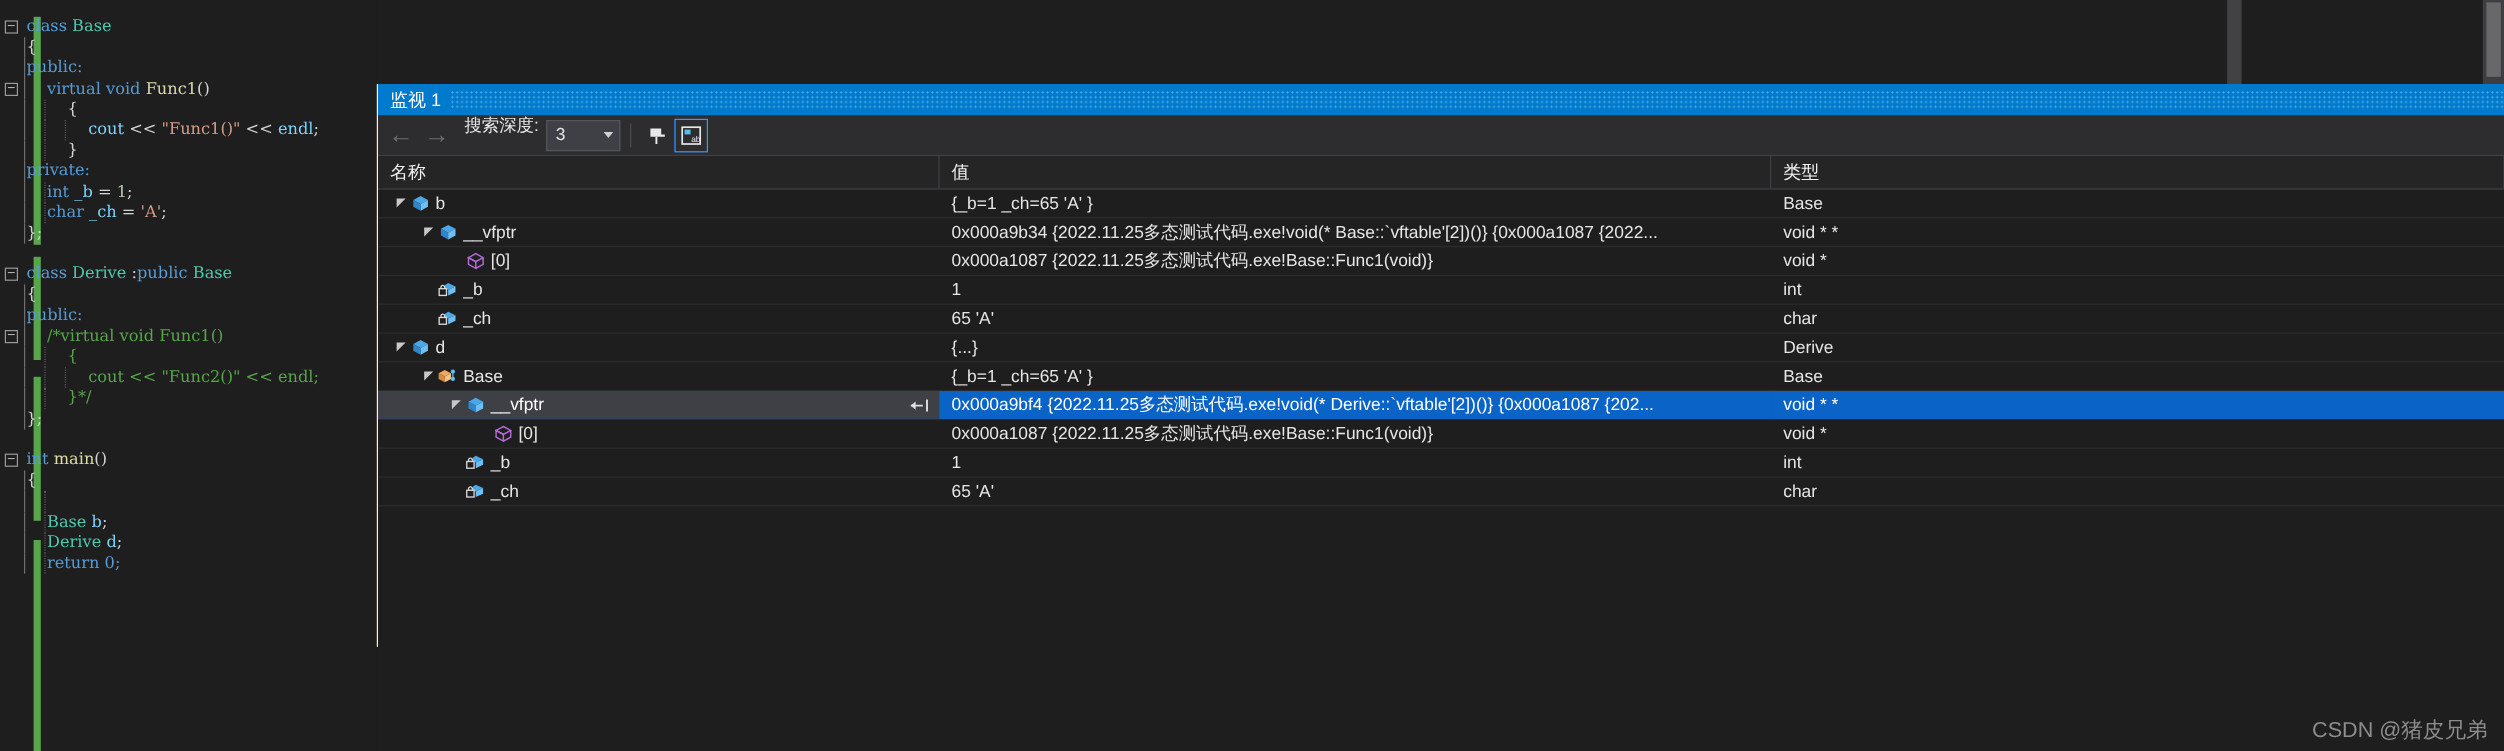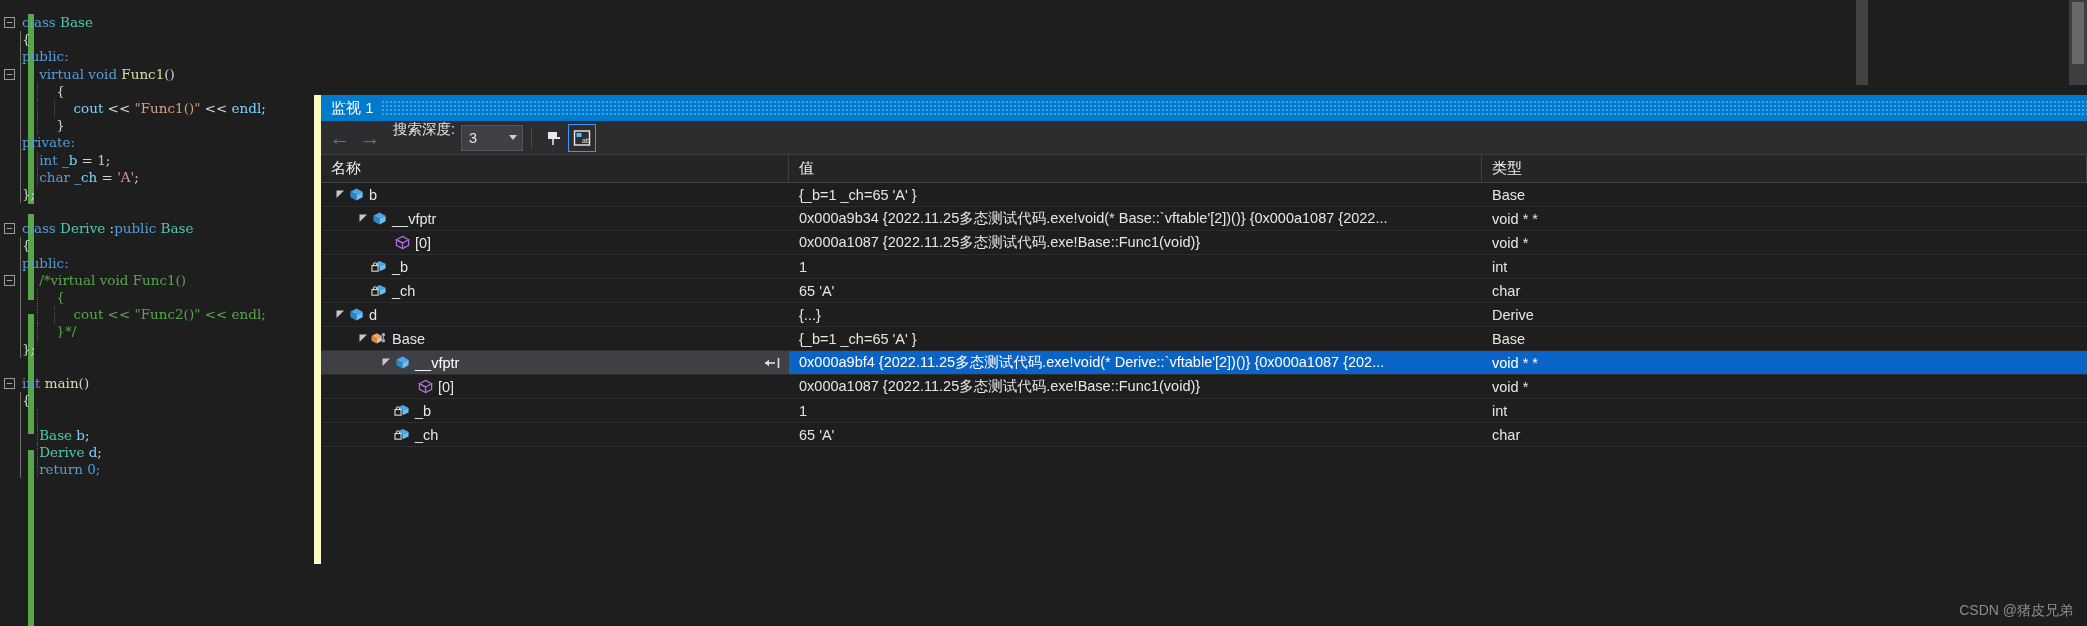--- a/index.html
+++ b/index.html
@@ -31,22 +31,22 @@
   .vline { position:absolute; top:0; height:17.2px; width:1px;
     border-left:1px dotted #5a5a5a; }
   .vline.solid { border-left:1px solid #6e6e6e; }
 
   
   #doc-scroll { position:absolute; right:0; top:0; width:18px; height:85px; background:#3e3e42; }
   #doc-scroll .thumb { position:absolute; left:3px; top:2px; width:12px; height:62px; background:#686868; }
   #outer-scroll { position:absolute; left:1856px; top:0; width:12px; height:85px; background:#424245; }
 
   
-  #watch { position:absolute; left:314px; top:95px; width:1773px; height:469px;
-    background:#252526; border-left:7px solid #fef9c3; }
+  #watch { position:absolute; left:314px; top:70px; width:1773px; height:469px;
+    background:#252526; border-left:1px solid #fef9c3; }
   #watch-title { height:26px; background:#007acc; color:#ffffff;
     display:flex; align-items:center; padding-left:10px; font-size:15px; position:relative; }
   #watch-title .dots { position:absolute; left:60px; right:0; top:5px; height:16px;
     background-image:radial-gradient(#4aa8e0 0.8px, transparent 0.9px);
     background-size:4px 4px; opacity:.85; }
   #watch-toolbar { height:34px; background:#2d2d30; display:flex; align-items:center;
     padding:0 4px; gap:0px; border-bottom:1px solid #3f3f46; }
   .search-wrap { display:flex; align-items:center; width:292px; height:26px;
     background:#3f3f46; border:1px solid #555558; margin-left:2px; }
   .search-wrap input { flex:1; background:transparent; border:0; outline:0;
@@ -89,21 +89,21 @@
   .grid-row.sel .cell.value, .grid-row.sel .cell.type { background:#0a64c8; }
   .twisty { width:14px; height:24px; display:flex; align-items:center; justify-content:center;
     color:#c8c8c8; font-size:9px; }
   .ico { width:18px; height:24px; display:flex; align-items:center; justify-content:center;
     margin-right:4px; }
   .nlabel { }
   .pin { margin-left:auto; margin-right:8px; color:#d8d8d8; display:flex; align-items:center; }
   .addrow { display:flex; height:26px; align-items:center; border-bottom:1px solid #2c2c2c; }
   .addrow .cell.name { font-style:italic; color:#b6b6b6; padding-left:28px; font-size:15px; }
 
-  #watermark { position:absolute; right:14px; bottom:6px; color:#8d8d8d; font-size:14px; }
+  #watermark { position:absolute; right:14px; bottom:6px; color:#8d8d8d; font-size:18px; }
 </style>
 </head>
 <body>
 
 <div id="root">
 
   <div id="editor">
     <div class="gutter-track" id="gutter">
         <div class="gutter-seg" style="top: 14px; height: 190px;"></div>
         <div class="gutter-seg" style="top: 214px; height: 86px;"></div>

